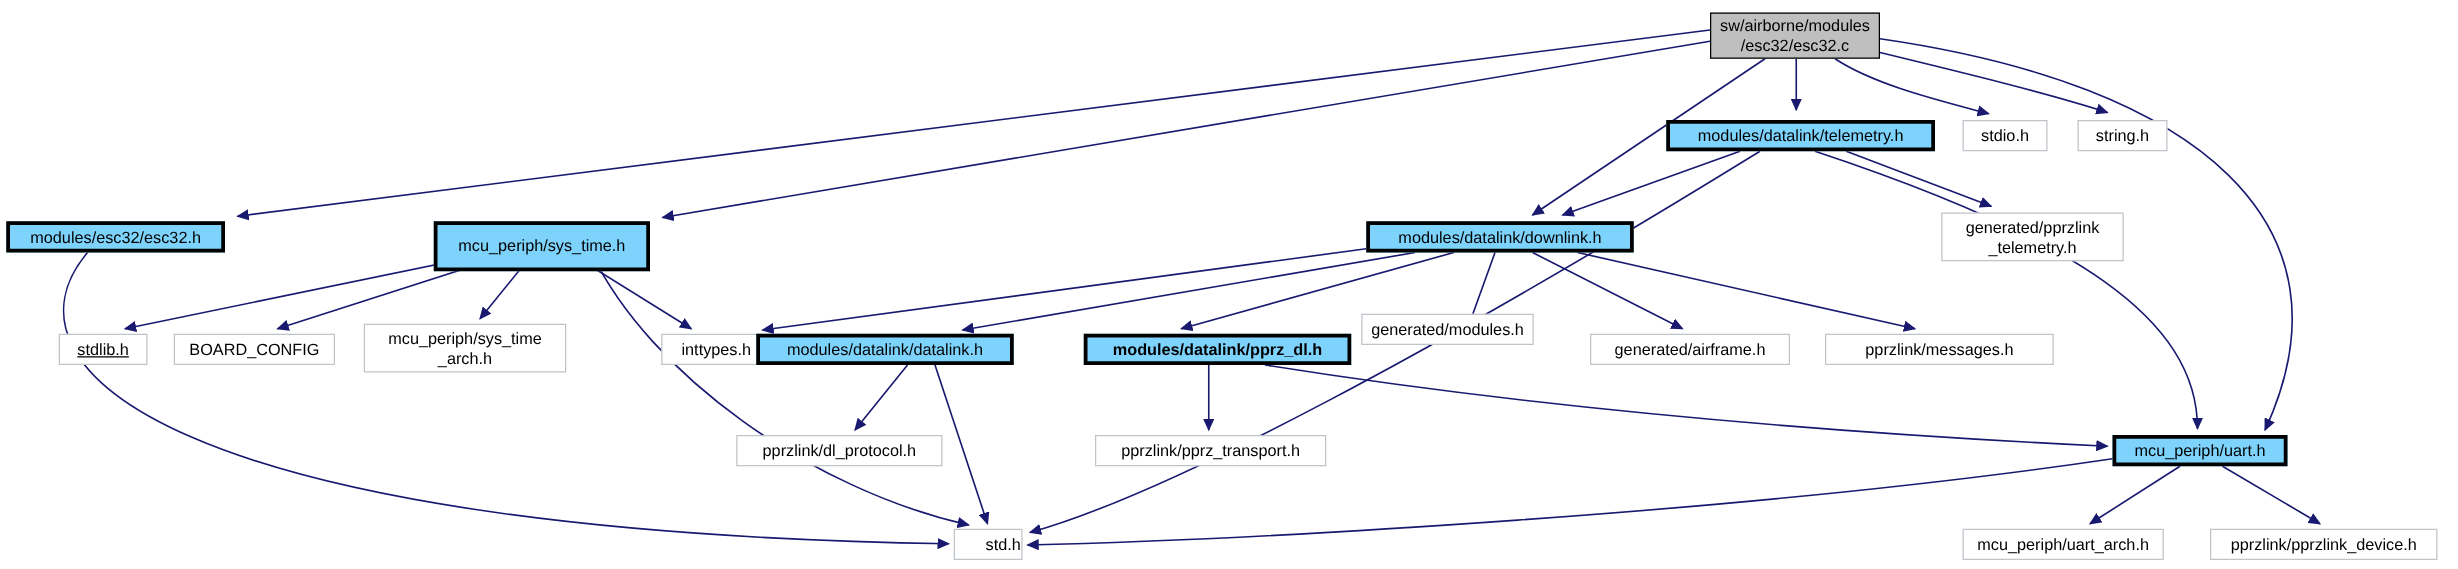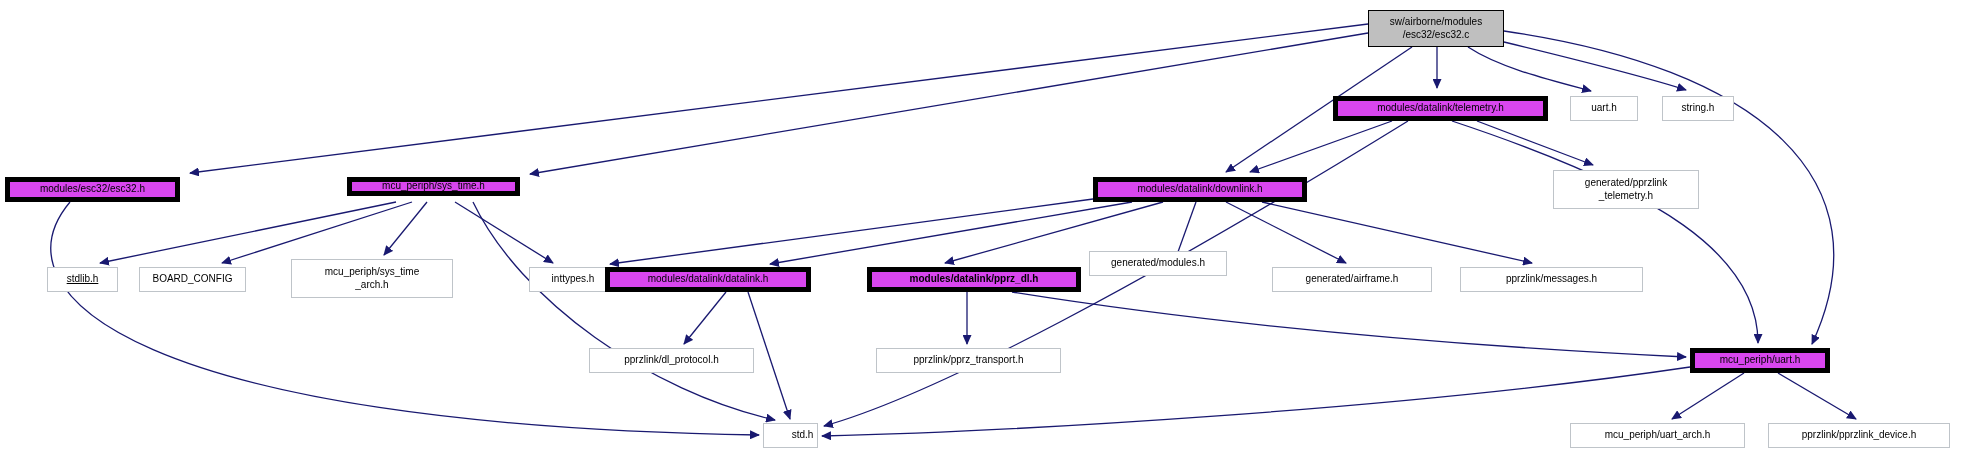--- a/index.html
+++ b/index.html
@@ -1,23 +1,23 @@
 <!DOCTYPE html>
 <html><head>
 <meta charset="utf-8">
 <style>
   html,body{margin:0;padding:0;background:#ffffff;}
   #canvas{position:relative;width:1966px;height:455px;background:#ffffff;overflow:hidden;
           font-family:"Liberation Sans", sans-serif;}
   #edge-layer{position:absolute;left:0;top:0;width:1966px;height:455px;}
   .node{position:absolute;display:flex;align-items:center;justify-content:center;
-        text-align:center;font-size:10px;line-height:1.22;color:#000;background:#ffffff;
+        text-align:center;font-size:13px;line-height:1.22;color:#000;background:#ffffff;
         white-space:pre-line;box-sizing:border-box;padding:1px 4px;}
   .node.kind-root{background:#bfbfbf;border:1px solid #000000;}
-  .node.kind-linked{background:#d946ef;border:5px solid #000000;}
+  .node.kind-linked{background:#7dd3fc;border:3px solid #000000;}
   .node.kind-leaf{background:#ffffff;border:1px solid #bfc4c9;}
   .edge{fill:none;stroke:#191970;stroke-width:1.3px;}
 </style>
 </head>
 <body>
 
 <div id="canvas">
   <svg id="edge-layer" width="1966" height="455" viewBox="0 0 1966 455" xmlns="http://www.w3.org/2000/svg">
     <defs>
       <marker id="arrow" markerWidth="11" markerHeight="9" refX="9" refY="4.5" orient="auto" markerUnits="userSpaceOnUse">
@@ -54,37 +54,37 @@
         <path d="M1012,292 C1250,330 1500,348 1686,357" class="edge" marker-end="url(#arrow)" stroke="#191970"></path>
         <path d="M1744,373 L1672,419" class="edge" marker-end="url(#arrow)" stroke="#191970"></path>
         <path d="M1778,373 L1856,419" class="edge" marker-end="url(#arrow)" stroke="#191970"></path>
         <path d="M1690,367 C1400,410 1000,432 822,436" class="edge" marker-end="url(#arrow)" stroke="#191970"></path>
       </g>
   </svg>
   <div id="node-layer">
       <div class="node kind-root" style="left: 1368px; top: 10px; width: 136px; height: 37px;">sw/airborne/modules
 /esc32/esc32.c</div>
       <div class="node kind-linked" style="left: 1333px; top: 96px; width: 215px; height: 25px;">modules/datalink/telemetry.h</div>
-      <div class="node kind-leaf" style="left: 1570px; top: 96px; width: 68px; height: 25px;">uart.h</div>
+      <div class="node kind-leaf" style="left: 1570px; top: 96px; width: 68px; height: 25px;">stdio.h</div>
       <div class="node kind-leaf" style="left: 1662px; top: 96px; width: 72px; height: 25px;">string.h</div>
       <div class="node kind-linked" style="left: 5px; top: 177px; width: 175px; height: 25px; text-align: right;">modules/esc32/esc32.h</div>
-      <div class="node kind-linked" style="left: 347px; top: 177px; width: 173px; height: 19px;">mcu_periph/sys_time.h</div>
+      <div class="node kind-linked" style="left: 347px; top: 177px; width: 173px; height: 40px;">mcu_periph/sys_time.h</div>
       <div class="node kind-linked" style="left: 1093px; top: 177px; width: 214px; height: 25px;">modules/datalink/downlink.h</div>
       <div class="node kind-leaf" style="left: 1553px; top: 170px; width: 146px; height: 39px;">generated/pprzlink
 _telemetry.h</div>
       <div class="node kind-leaf" style="left: 47px; top: 267px; width: 71px; height: 25px; text-decoration: underline;">stdlib.h</div>
-      <div class="node kind-leaf" style="left: 139px; top: 267px; width: 107px; height: 25px;">BOARD_CONFIG</div>
+      <div class="node kind-leaf" style="left: 139px; top: 267px; width: 129px; height: 25px;">BOARD_CONFIG</div>
       <div class="node kind-leaf" style="left: 291px; top: 259px; width: 162px; height: 39px;">mcu_periph/sys_time
 _arch.h</div>
       <div class="node kind-leaf" style="left: 529px; top: 267px; width: 88px; height: 25px;">inttypes.h</div>
       <div class="node kind-linked" style="left: 605px; top: 267px; width: 206px; height: 25px;">modules/datalink/datalink.h</div>
       <div class="node kind-linked" style="left: 867px; top: 267px; width: 214px; height: 25px; font-weight: bold;">modules/datalink/pprz_dl.h</div>
       <div class="node kind-leaf" style="left: 1089px; top: 251px; width: 138px; height: 25px;">generated/modules.h</div>
       <div class="node kind-leaf" style="left: 1272px; top: 267px; width: 160px; height: 25px;">generated/airframe.h</div>
       <div class="node kind-leaf" style="left: 1460px; top: 267px; width: 183px; height: 25px;">pprzlink/messages.h</div>
       <div class="node kind-leaf" style="left: 589px; top: 348px; width: 165px; height: 25px;">pprzlink/dl_protocol.h</div>
       <div class="node kind-leaf" style="left: 876px; top: 348px; width: 185px; height: 25px;">pprzlink/pprz_transport.h</div>
       <div class="node kind-linked" style="left: 1690px; top: 348px; width: 140px; height: 25px;">mcu_periph/uart.h</div>
       <div class="node kind-leaf" style="left: 763px; top: 423px; width: 55px; height: 25px; padding-left: 28px;">std.h</div>
-      <div class="node kind-leaf" style="left: 1570px; top: 423px; width: 175px; height: 25px;">mcu_periph/uart_arch.h</div>
+      <div class="node kind-leaf" style="left: 1570px; top: 423px; width: 161px; height: 25px;">mcu_periph/uart_arch.h</div>
       <div class="node kind-leaf" style="left: 1768px; top: 423px; width: 182px; height: 25px;">pprzlink/pprzlink_device.h</div>
     </div>
 </div>
 
 </body></html>

